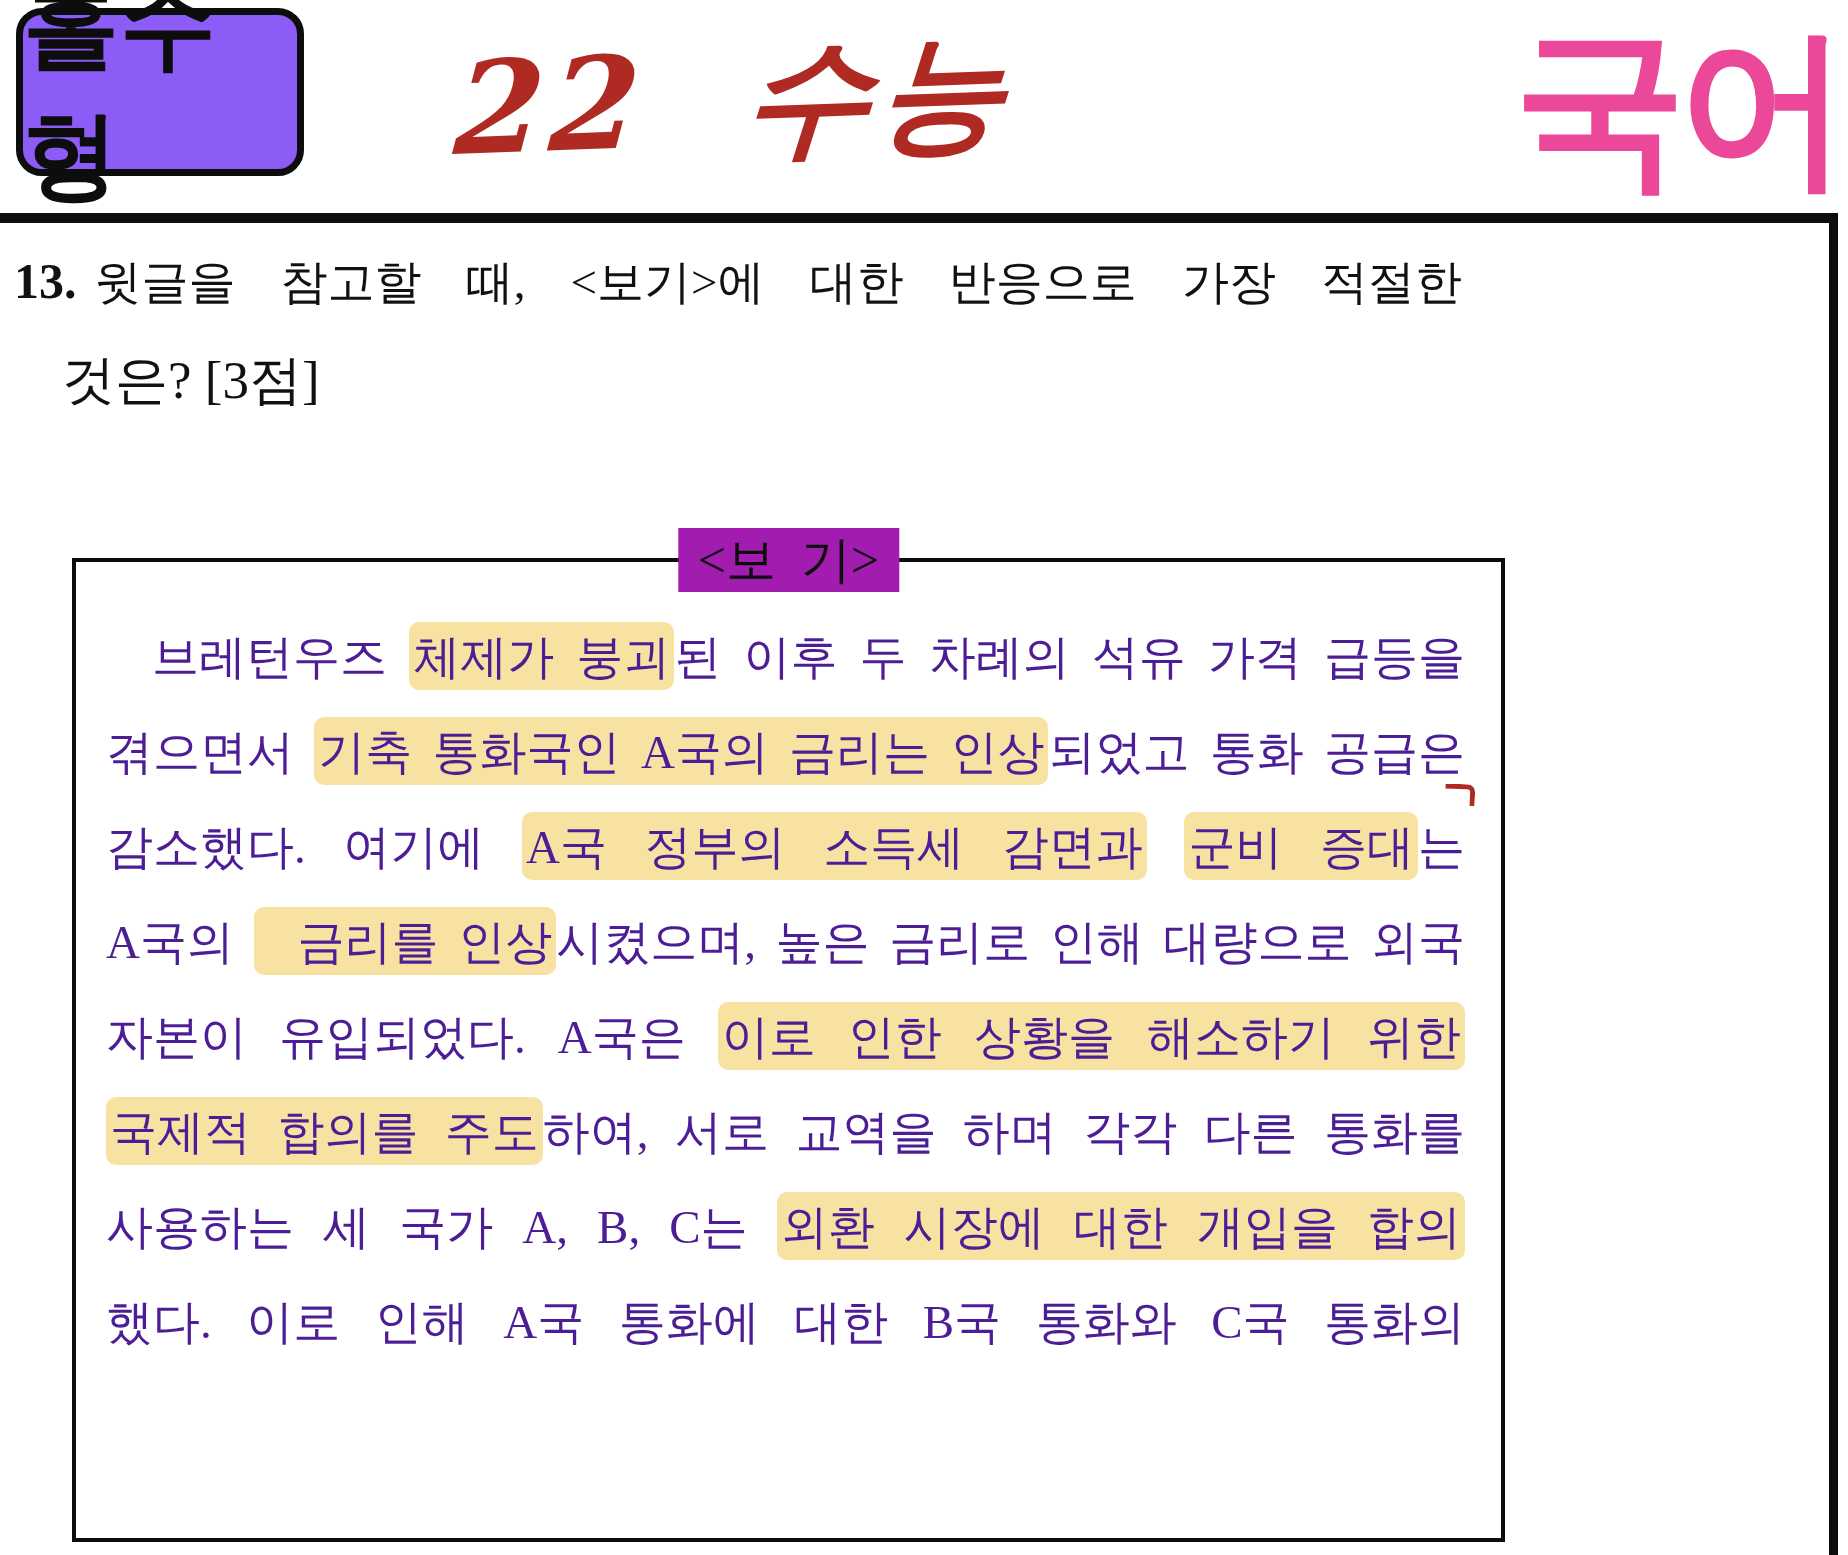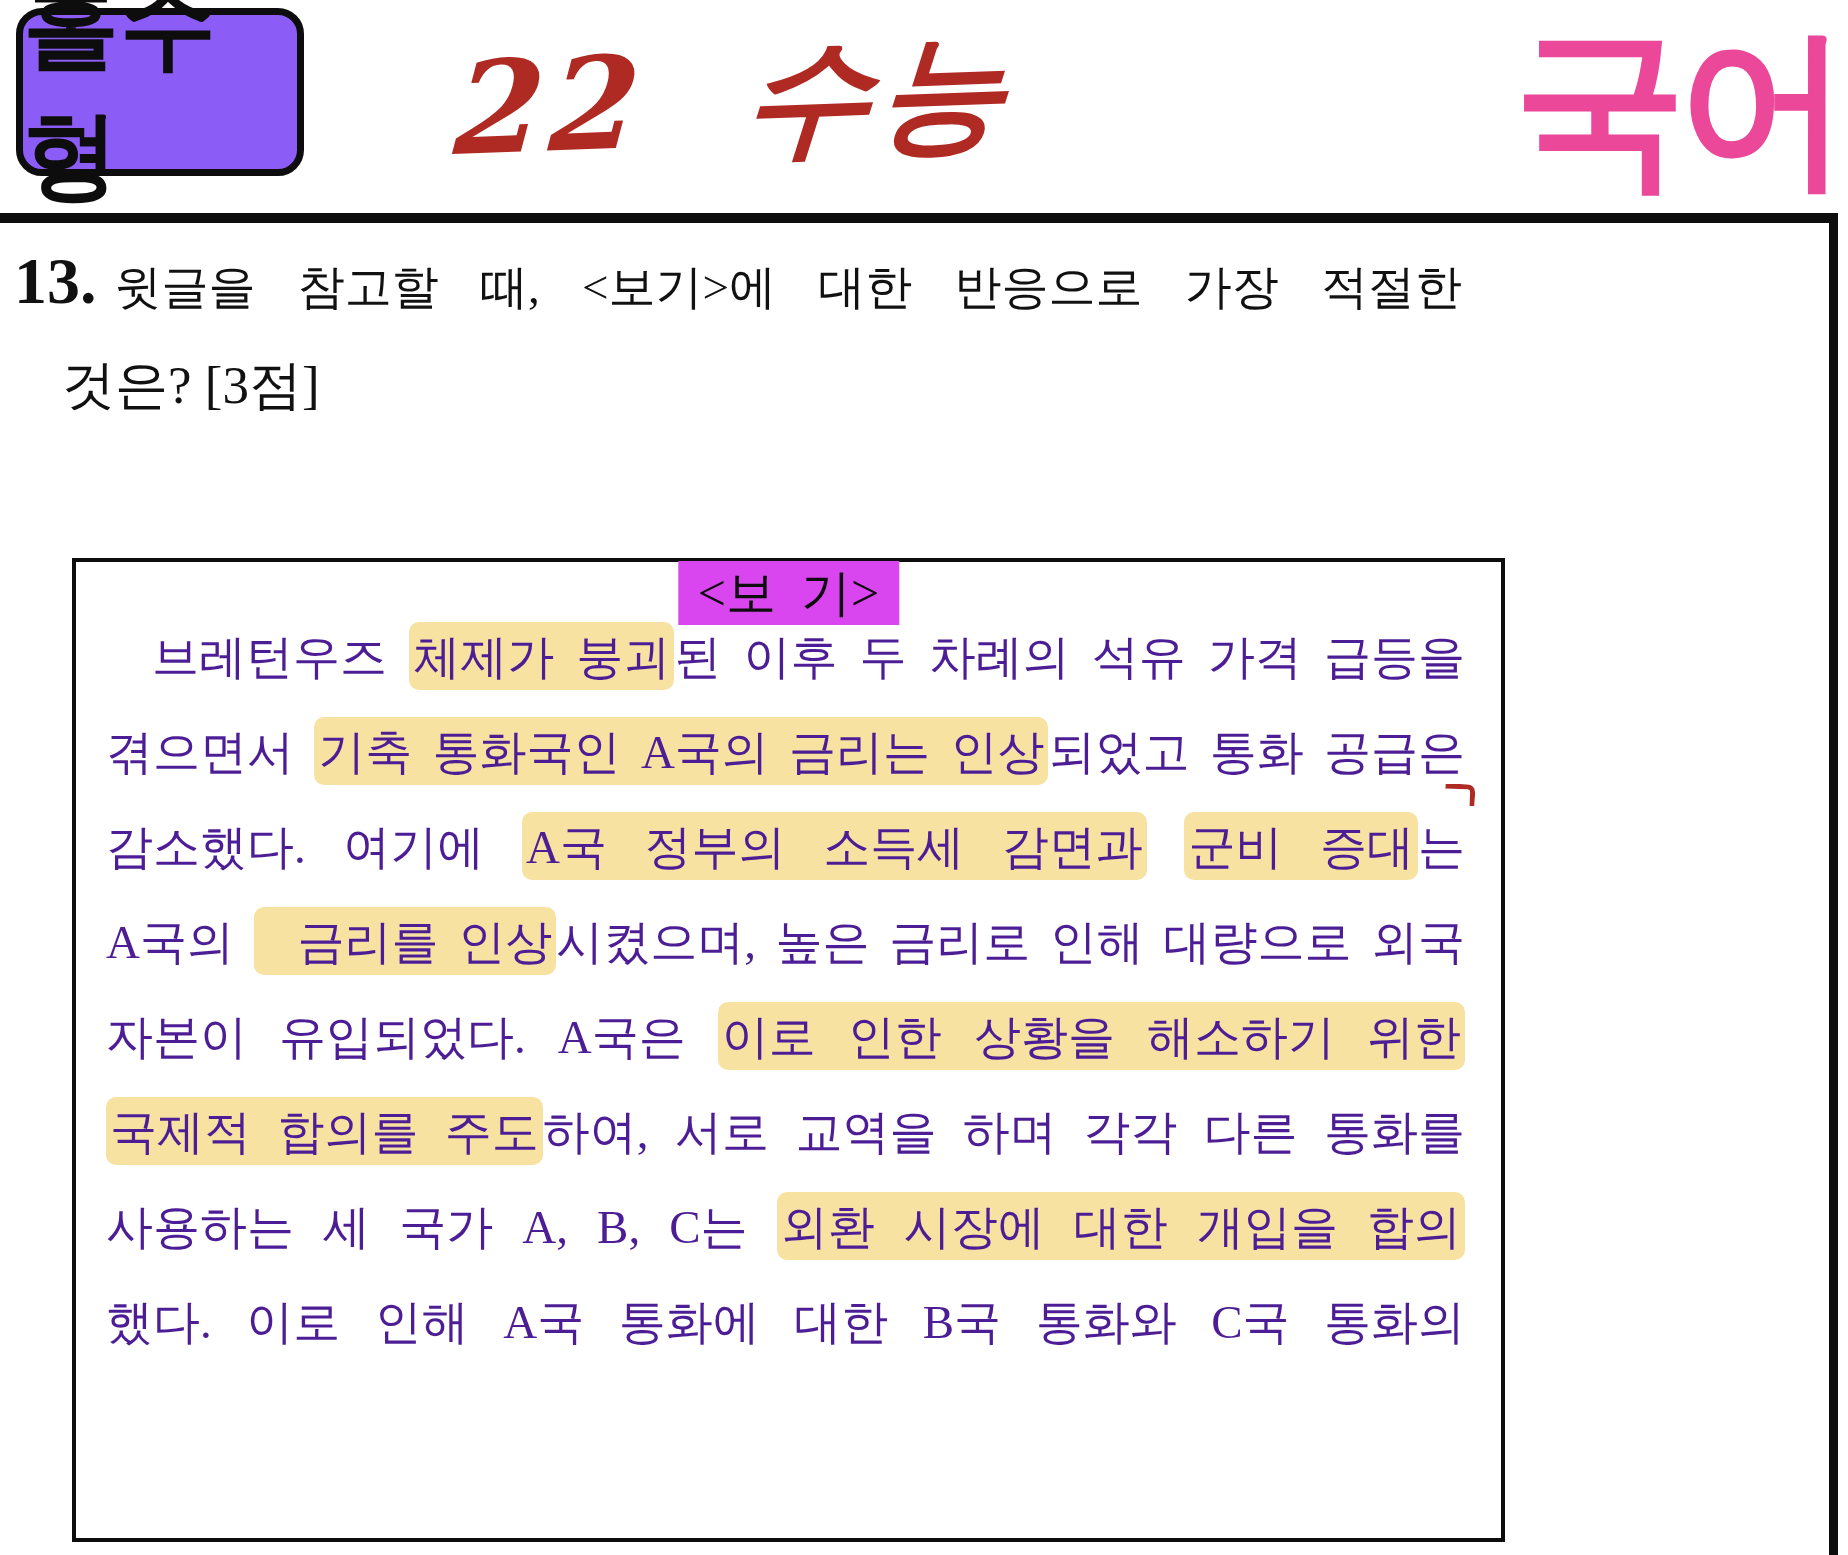--- a/index.html
+++ b/index.html
@@ -54,38 +54,38 @@
     width: 9px; height: 1342px; background: #0d0d0d;
   }
 
   
   .question { position: absolute; left: 14px; top: 246px; width: 1448px; }
   .q-line1 {
     font-size: 47px; line-height: 70px;
     text-align: justify; text-align-last: justify;
     white-space: normal;
   }
-  .q-num { font-weight: 700; font-size: 66px; padding-right: 18px; }
+  .q-num { font-weight: 700; font-size: 50px; padding-right: 18px; }
   .q-line2 {
     margin-top: 28px; padding-left: 48px;
     font-size: 53px; line-height: 70px;
   }
 
   
   .bogi-box {
     position: absolute; left: 72px; top: 558px;
     width: 1433px; height: 984px;
     border: 4px solid #0d0d0d; background: #ffffff;
   }
   .bogi-label {
     position: absolute; left: 50%; top: -34px;
     transform: translateX(-50%);
-    background: #d946ef; padding: 0 20px;
+    background: #a21caf; padding: 0 20px;
     font-size: 50px; line-height: 64px;
-    white-space: pre; color: #0d0d0d; margin-top: 33px;
+    white-space: pre; color: #0d0d0d;
   }
   .passage {
     position: absolute; left: 30px; right: 36px; top: 48px;
   }
   .passage-line {
     font-size: 47px; line-height: 95px; height: 95px;
     text-align: justify; text-align-last: justify;
     white-space: normal; color: #4c1d95;
   }
   .passage-line.first { text-indent: 46px; }

